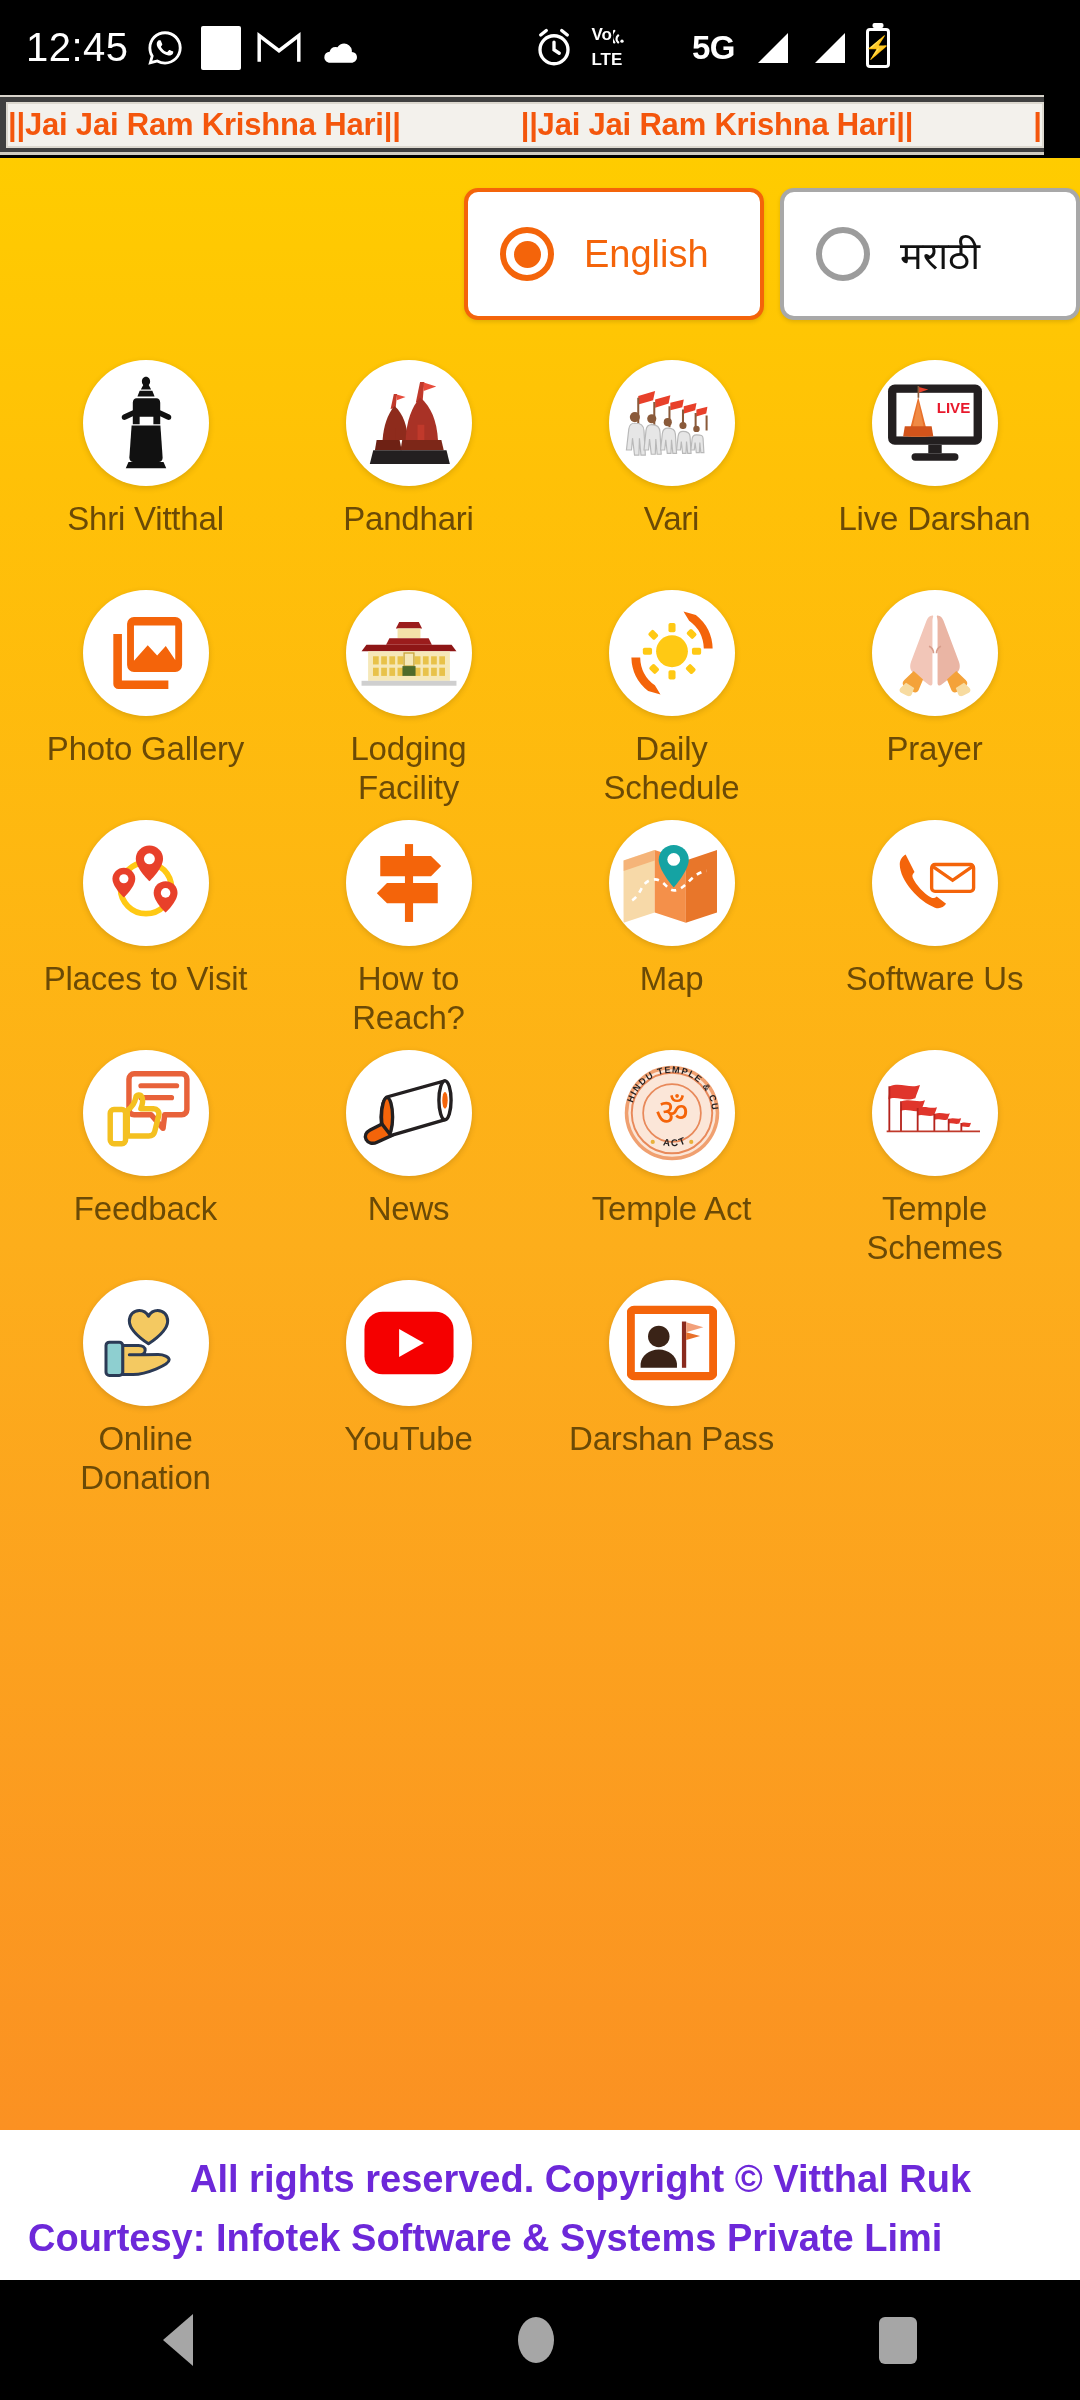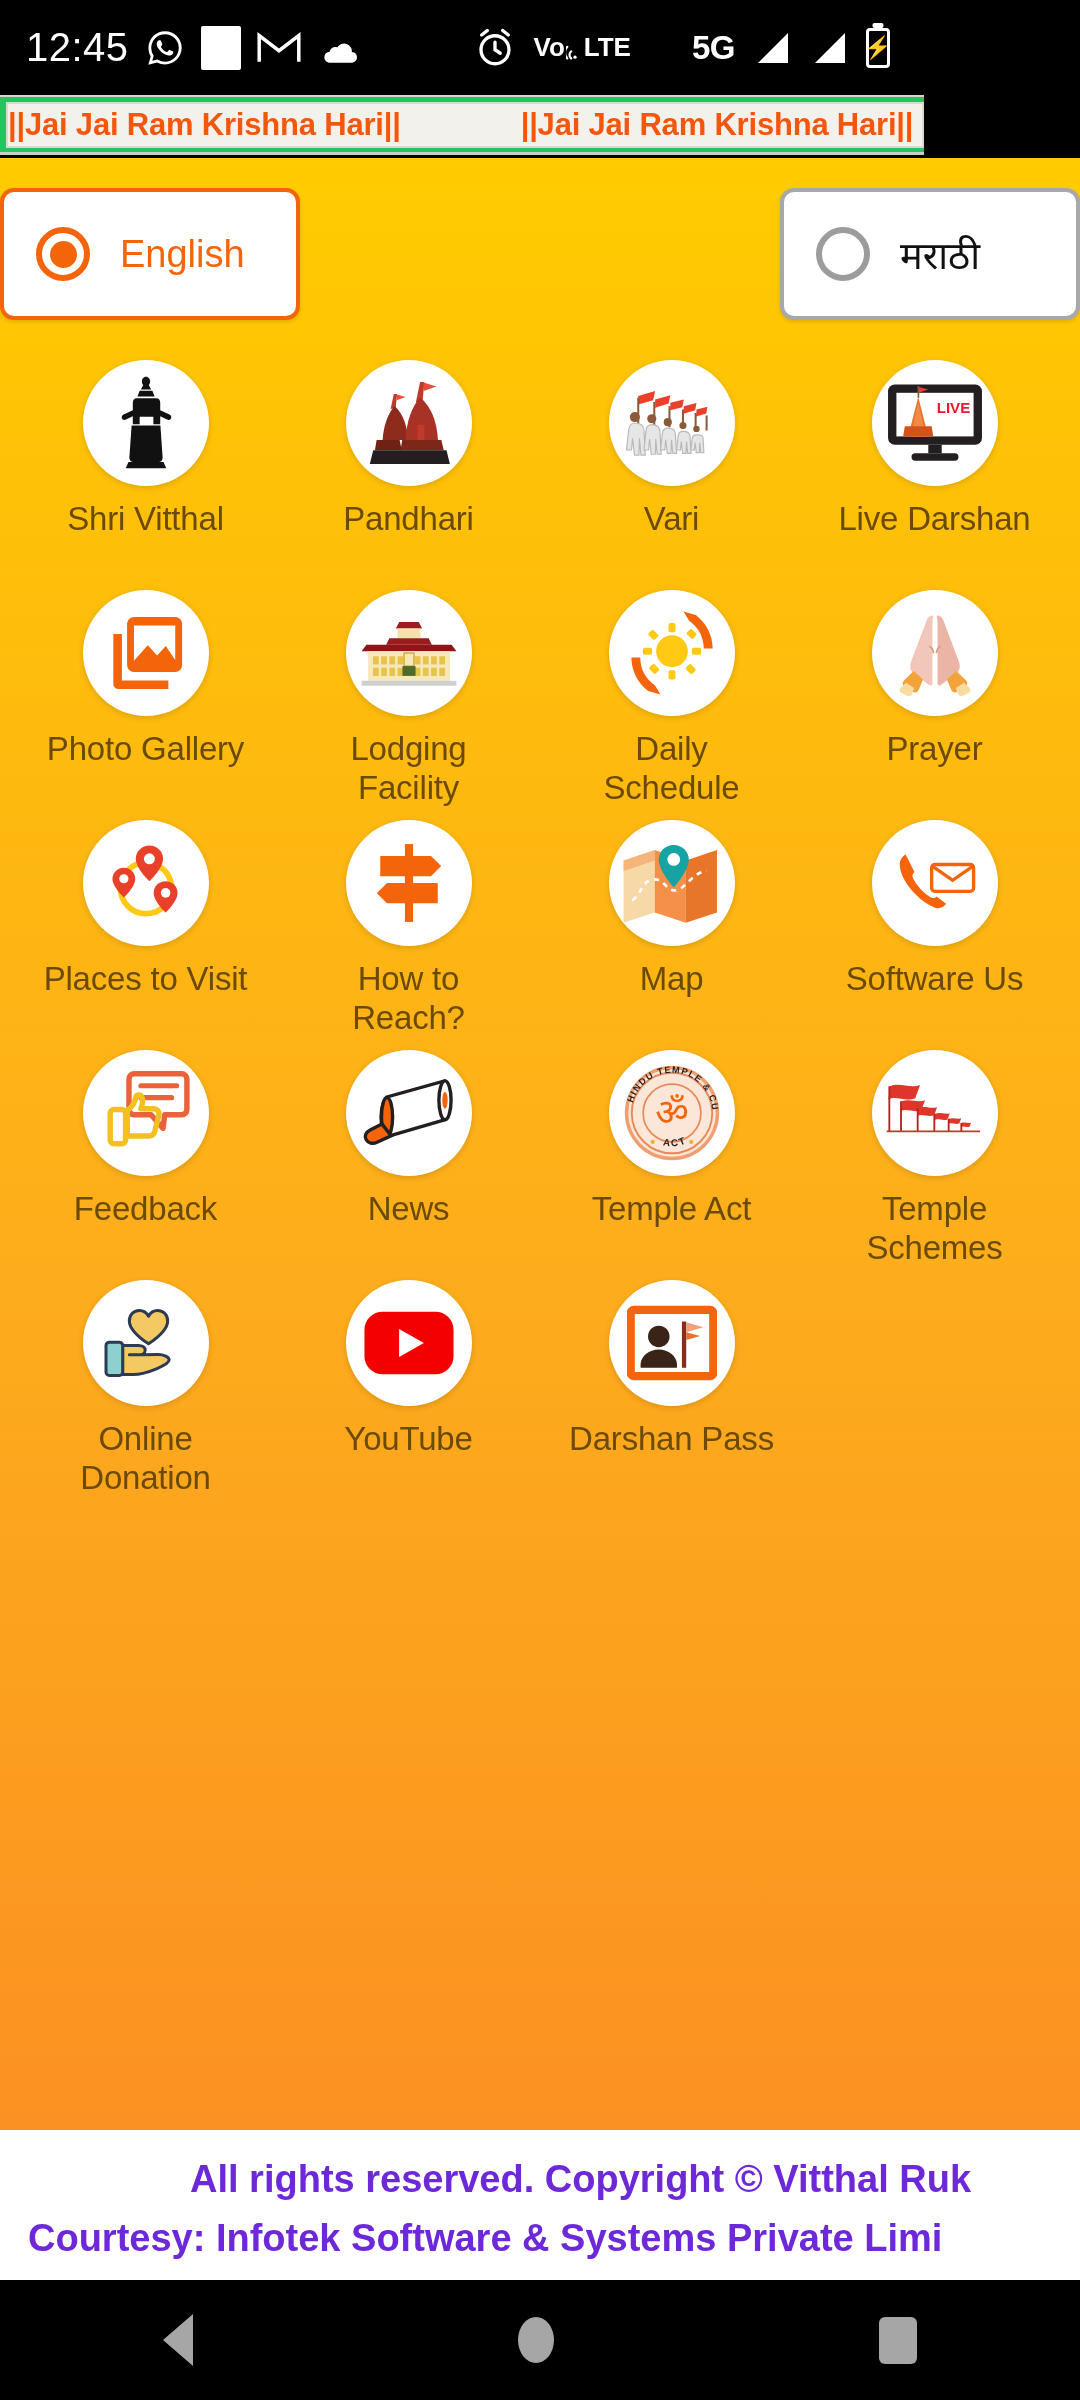--- a/index.html
+++ b/index.html
@@ -15,32 +15,32 @@
   .statusbar{
     position:absolute; top:0; left:0; width:916px; height:95px;
     background:#000; display:flex; align-items:center;
     padding:0 26px; color:#fff;
   }
   .sb-left{ display:flex; align-items:center; gap:16px; }
   .sb-time{ font-size:40px; letter-spacing:0.5px; font-weight:400; }
   .sb-right{ margin-left:auto; display:flex; align-items:center; gap:17px; }
   .ico{ display:block; }
   .sq-icon{ width:40px; height:44px; background:#fff; border-radius:2px; }
-  .volte{ display:flex; flex-direction:row; align-items:flex-start; line-height:0.95; font-size:26px; font-weight:700;}
+  .volte{ display:flex; flex-direction:column; align-items:flex-start; line-height:0.95; font-size:17px; font-weight:700;gap:8px;}
   .volte .r1{display:flex;align-items:flex-end;gap:1px;}
   .fiveg{ font-size:33px; font-weight:700; letter-spacing:-0.5px;margin-left:44px;}
   .sig{ width:40px; height:34px; }
   .batt{ width:24px; height:40px; border:3px solid #fff; border-radius:4px; position:relative; }
   .batt:before{content:"";position:absolute;top:-8px;left:50%;transform:translateX(-50%);width:11px;height:5px;background:#fff;border-radius:2px;}
   .batt .bolt{position:absolute;inset:0;display:flex;align-items:center;justify-content:center;font-size:22px;color:#fff;}
 
   
   .marquee-wrap{
-    position:absolute; top:95px; left:0; width:924px; height:60px;
-    background:#22c55e;
+    position:absolute; top:95px; left:0; width:1044px; height:60px;
+    background:#404040;
     border-top:2px solid #d8d4cb;
     border-bottom:3px solid #cfcbc1;
     overflow:hidden;
   }
   .marquee-inner{
     position:absolute; top:5px; left:6px; right:0; height:46px;
     background:#f3f1ec;
     border:2px solid #dcd8cf;
     display:flex; align-items:center; white-space:nowrap;
   }
@@ -50,21 +50,21 @@
   }
 
   
   .main{
     position:absolute; top:158px; left:0; width:1080px; height:1972px;
     background:linear-gradient(180deg,#ffcc00 0%,#ffc107 16%,#fdae1b 55%,#fb9122 100%);
     overflow:hidden;
   }
 
   
-  .lang-row{ display:flex; gap:16px; justify-content:space-between; padding-top:30px; }
+  .lang-row{ display:flex; gap:16px; justify-content:flex-end; padding-top:30px; }
   .lang-card{
     width:300px; height:132px; background:#fff; border-radius:14px;
     display:flex; align-items:center; padding-left:32px; gap:30px;
     box-shadow:0 2px 4px rgba(0,0,0,.12);
   }
   .lang-card.sel{ border:4px solid #f4640a; }
   .lang-card.unsel{ border:4px solid #a8a8a8; }
   .radio{ width:54px; height:54px; border-radius:50%; flex:none; display:flex; align-items:center; justify-content:center;}
   .radio.on{ border:6px solid #f4640a; }
   .radio.off{ border:6px solid #9c9c9c; }

